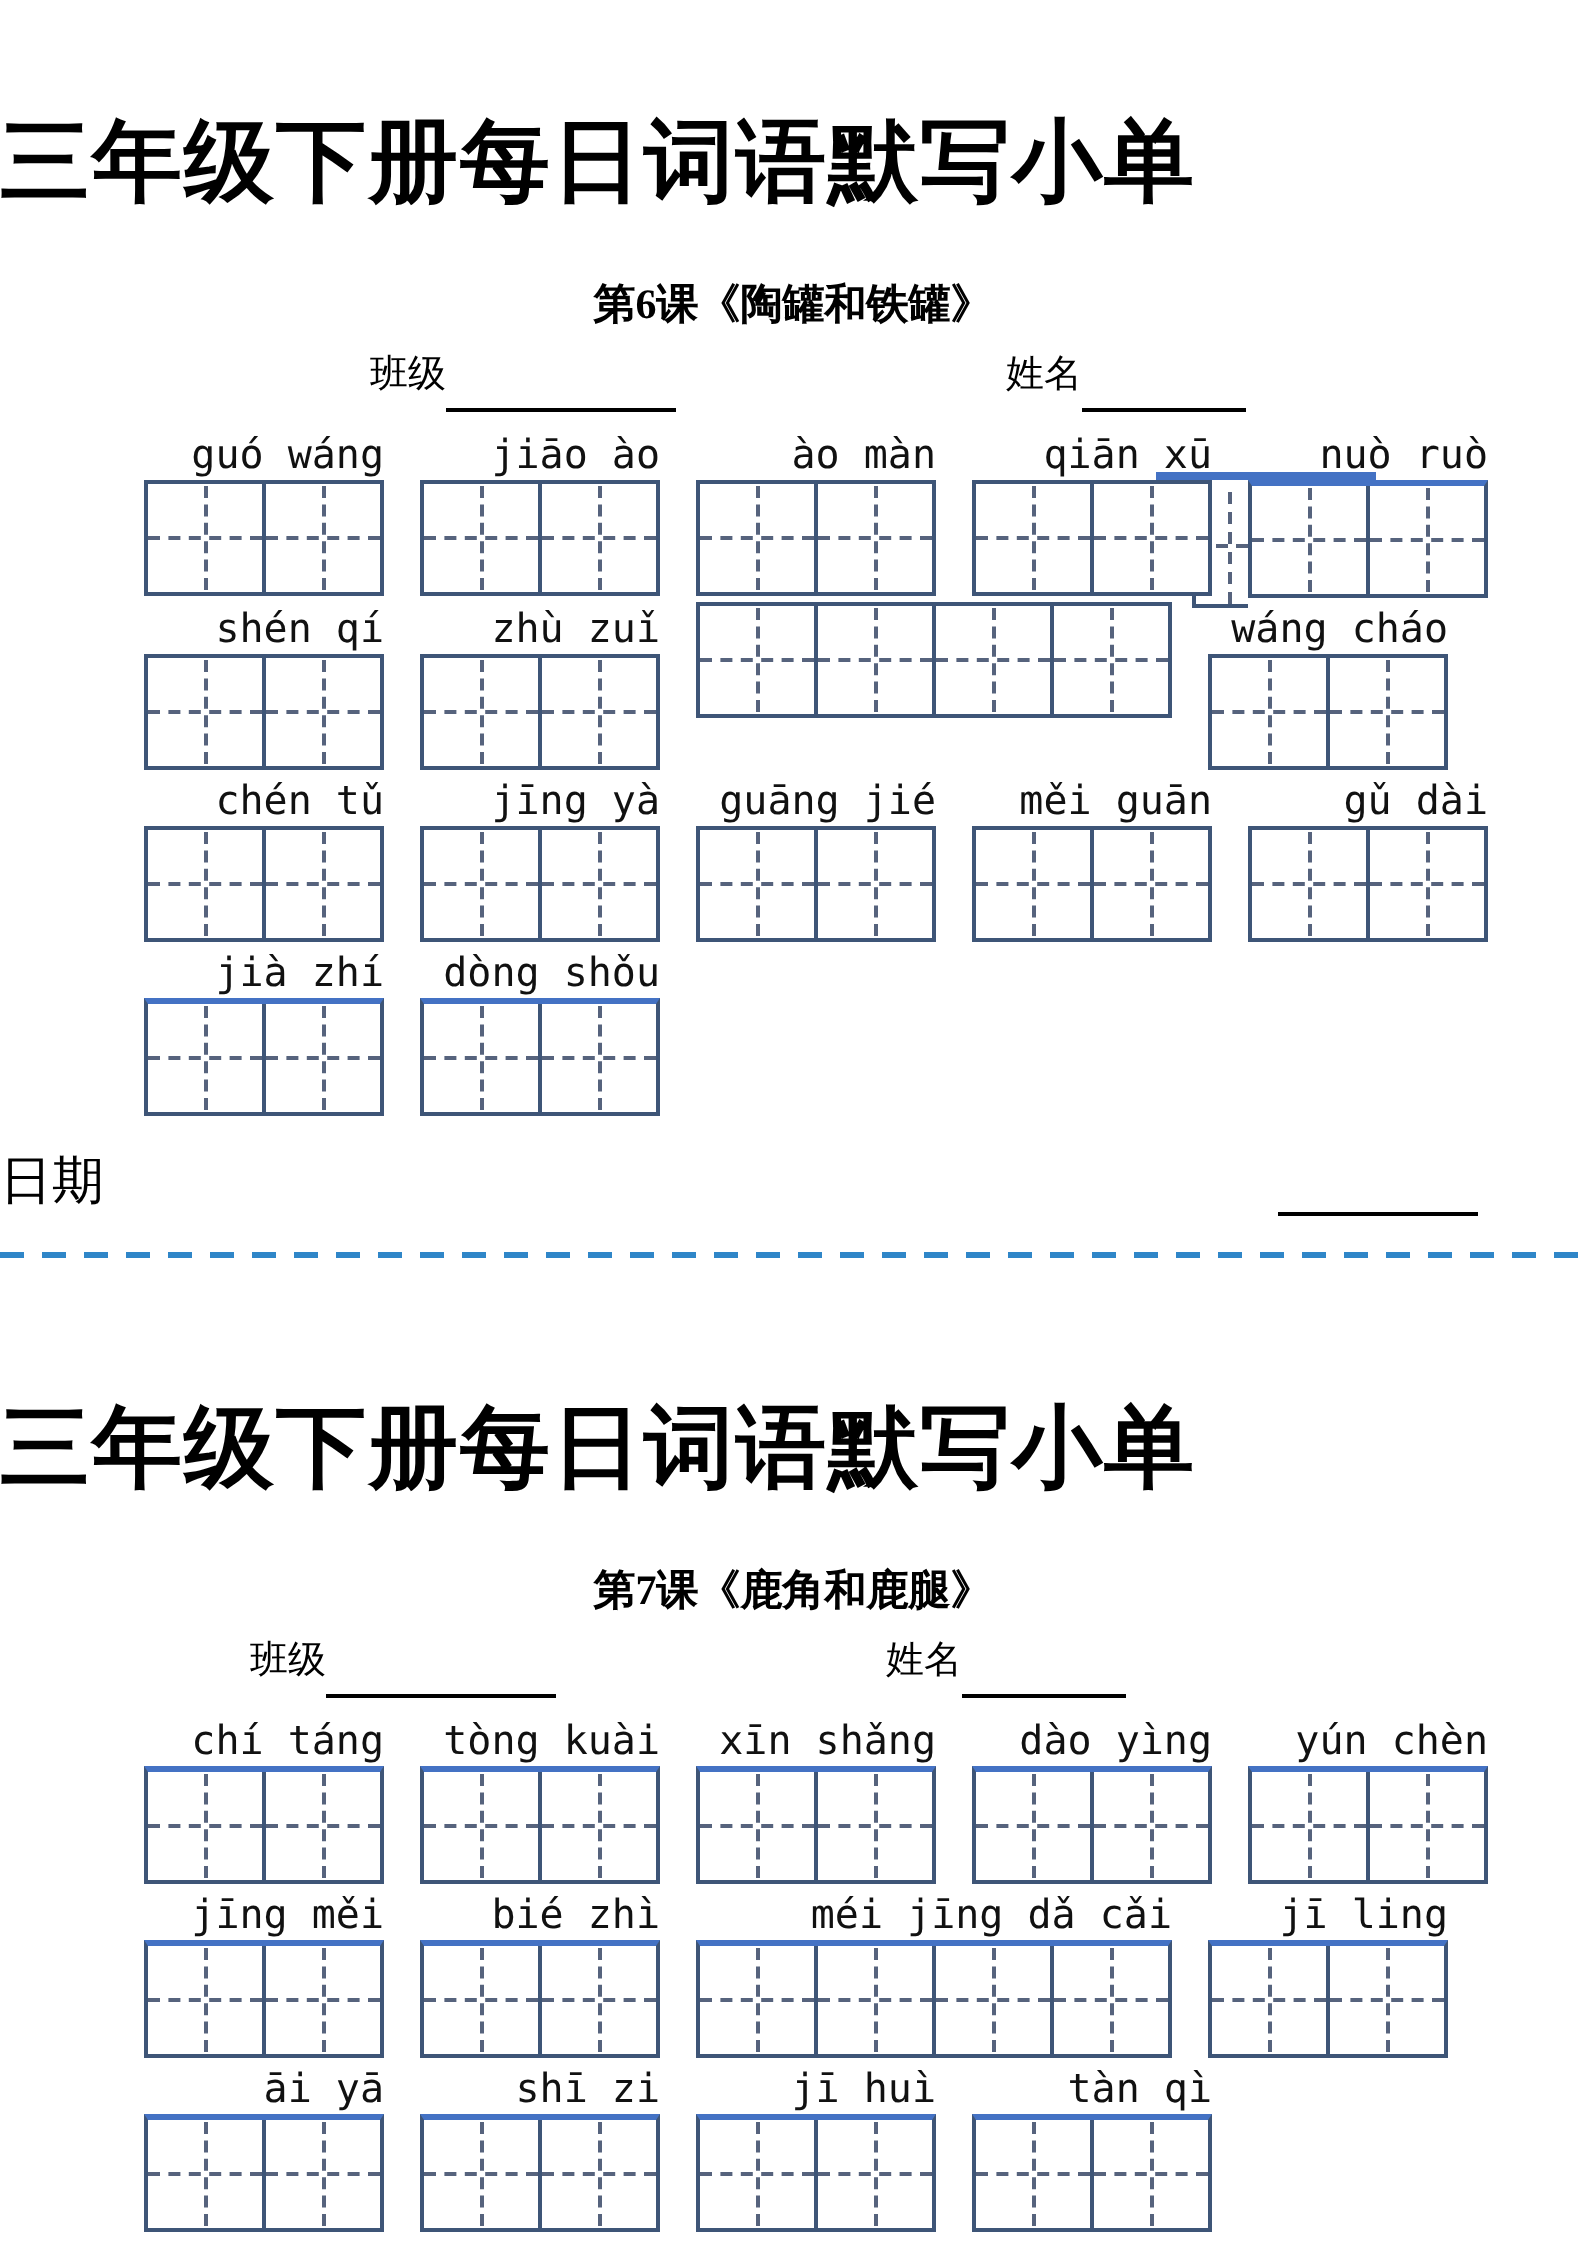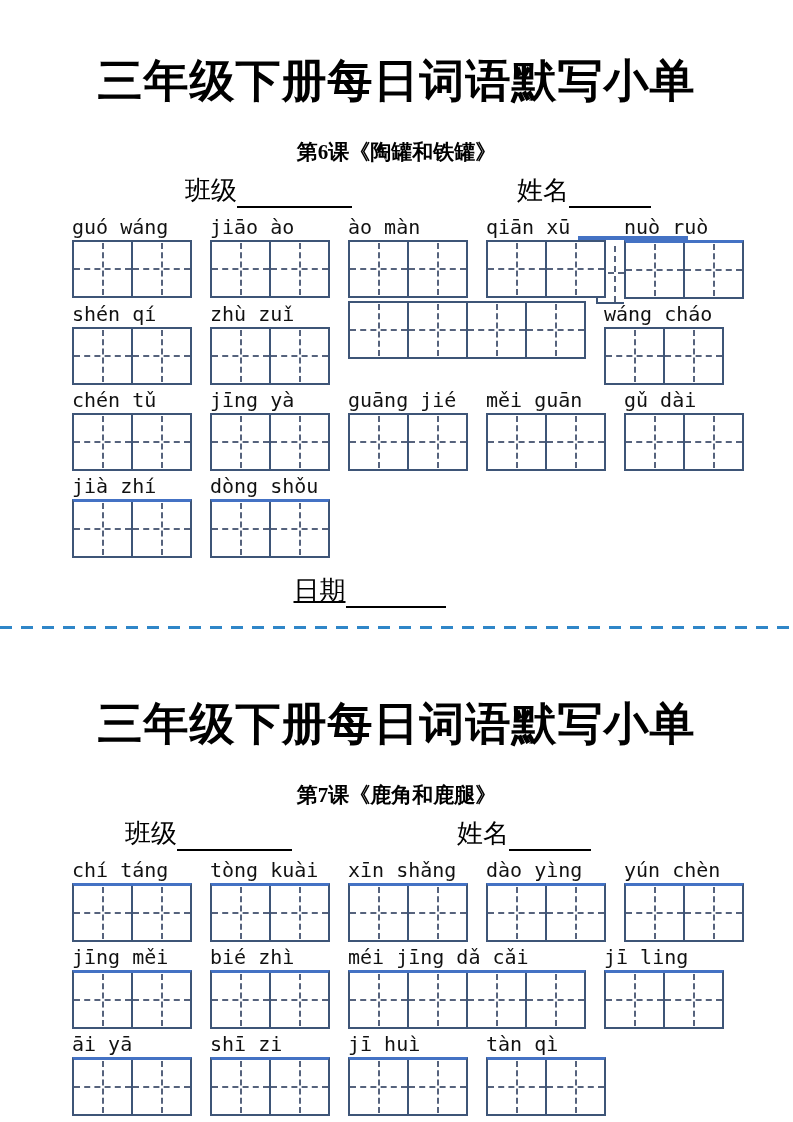--- a/index.html
+++ b/index.html
@@ -9,46 +9,46 @@
     color:#000;
     --navy:#3e5577;
     --blue:#4472c4;
     --dash:#56637d;
     --sep:#2f86c8;
   }
   .sheet{box-sizing:border-box;}
   .sheet-top{padding-top:26px;}
   .sheet-bottom{padding-top:40px;}
   .sheet-title{
-    text-align:center;font-weight:bold;font-size:45px;line-height:1.15;
+    text-align:left;font-weight:bold;font-size:45px;line-height:1.15;
     letter-spacing:1px;
   }
   .sheet-subtitle{
     text-align:center;font-size:21px;margin-top:10px;font-weight:600;
   }
   .cn-row{
-    display:flex;align-items:flex-end;font-size:26px;height:34px;margin-top:8px;
+    display:flex;align-items:flex-start;font-size:19px;height:34px;margin-top:8px;
   }
   .sheet-top .cn-row{padding-left:185px;}
   .sheet-bottom .cn-row{padding-left:125px;}
   .blank{
     display:inline-block;border-bottom:2px solid #000;height:30px;
   }
   .blank.class-blank{width:115px;}
   .blank.name-blank{width:82px;}
   .blank.date-blank{width:100px;}
   .cn-spacer{width:165px;}
   .word-rows{margin-top:6px;}
   .word-row{
     display:flex;align-items:flex-start;padding-left:72px;margin-top:2px;
   }
   .word-group{margin-right:18px;}
   .pinyin{
     font-family:"DejaVu Sans Mono","Liberation Mono",monospace;
-    font-size:20px;line-height:26px;text-align:left;white-space:nowrap;
+    font-size:20px;line-height:26px;text-align:right;white-space:nowrap;
     color:#111;
   }
   .grid-wrap{position:relative;}
   .grid-box{
     display:flex;border:2px solid var(--navy);background:#fff;
     position:relative;z-index:1;width:max-content;
   }
   .grid-box.blue-top{border-top:3px solid var(--blue);}
   .cell{width:57px;height:54px;position:relative;}
   .cell + .cell{border-left:2px solid var(--navy);}
@@ -70,22 +70,22 @@
   }
   .ghost-frag::after{
     content:'';position:absolute;top:46%;left:0;right:0;
     border-top:2px dashed var(--dash);
   }
   .blue-bar{
     position:absolute;left:-46px;top:-4px;width:110px;height:4px;
     background:var(--blue);z-index:2;
   }
   .date-row{
-    display:flex;justify-content:center;align-items:flex-end;
-    font-size:26px;height:34px;padding-right:54px;text-decoration:underline;
+    display:flex;justify-content:space-between;align-items:flex-end;
+    font-size:26px;height:34px;padding-right:54px;
   }
   .sheet-top .date-row{margin-top:16px;}
   .separator{
     margin-top:18px;height:3px;width:100%;
     background:repeating-linear-gradient(90deg,var(--sep) 0 12px,transparent 12px 21px);
   }
 </style>
 </head>
 <body style="--navy: #3e5577; --blue: #4472c4; --dash: #56637d; --sep: #2f86c8;">
 

